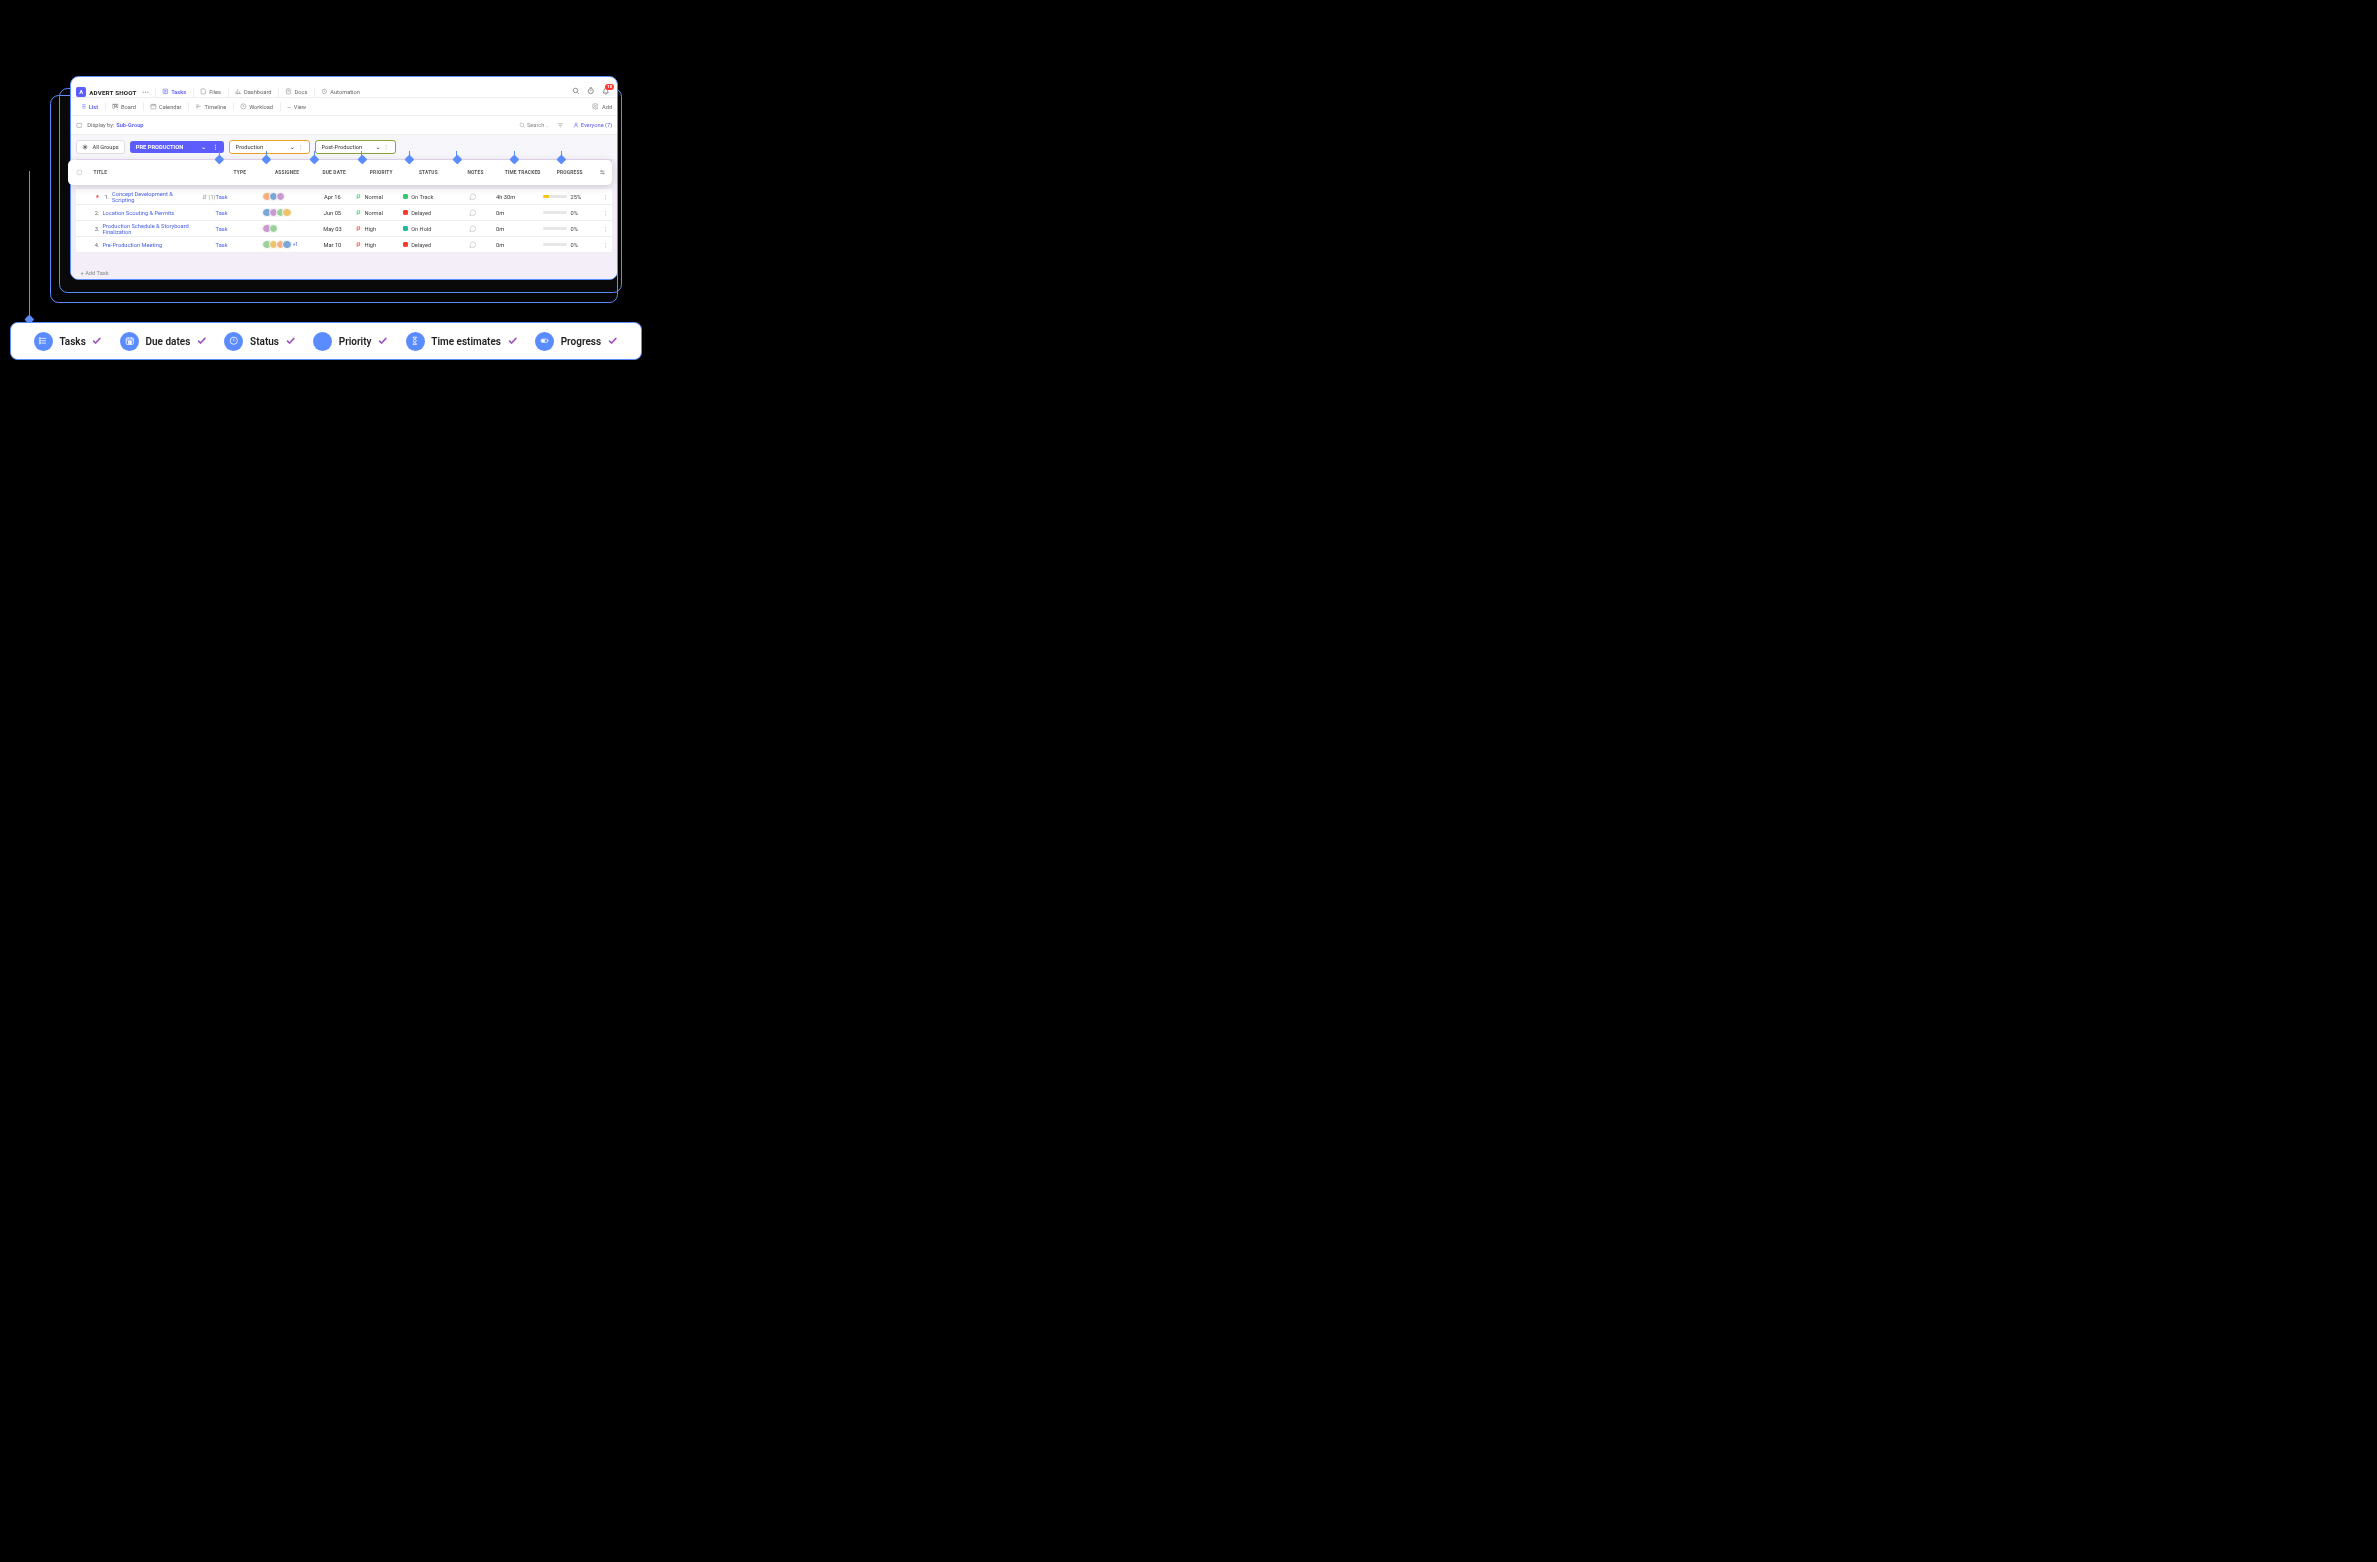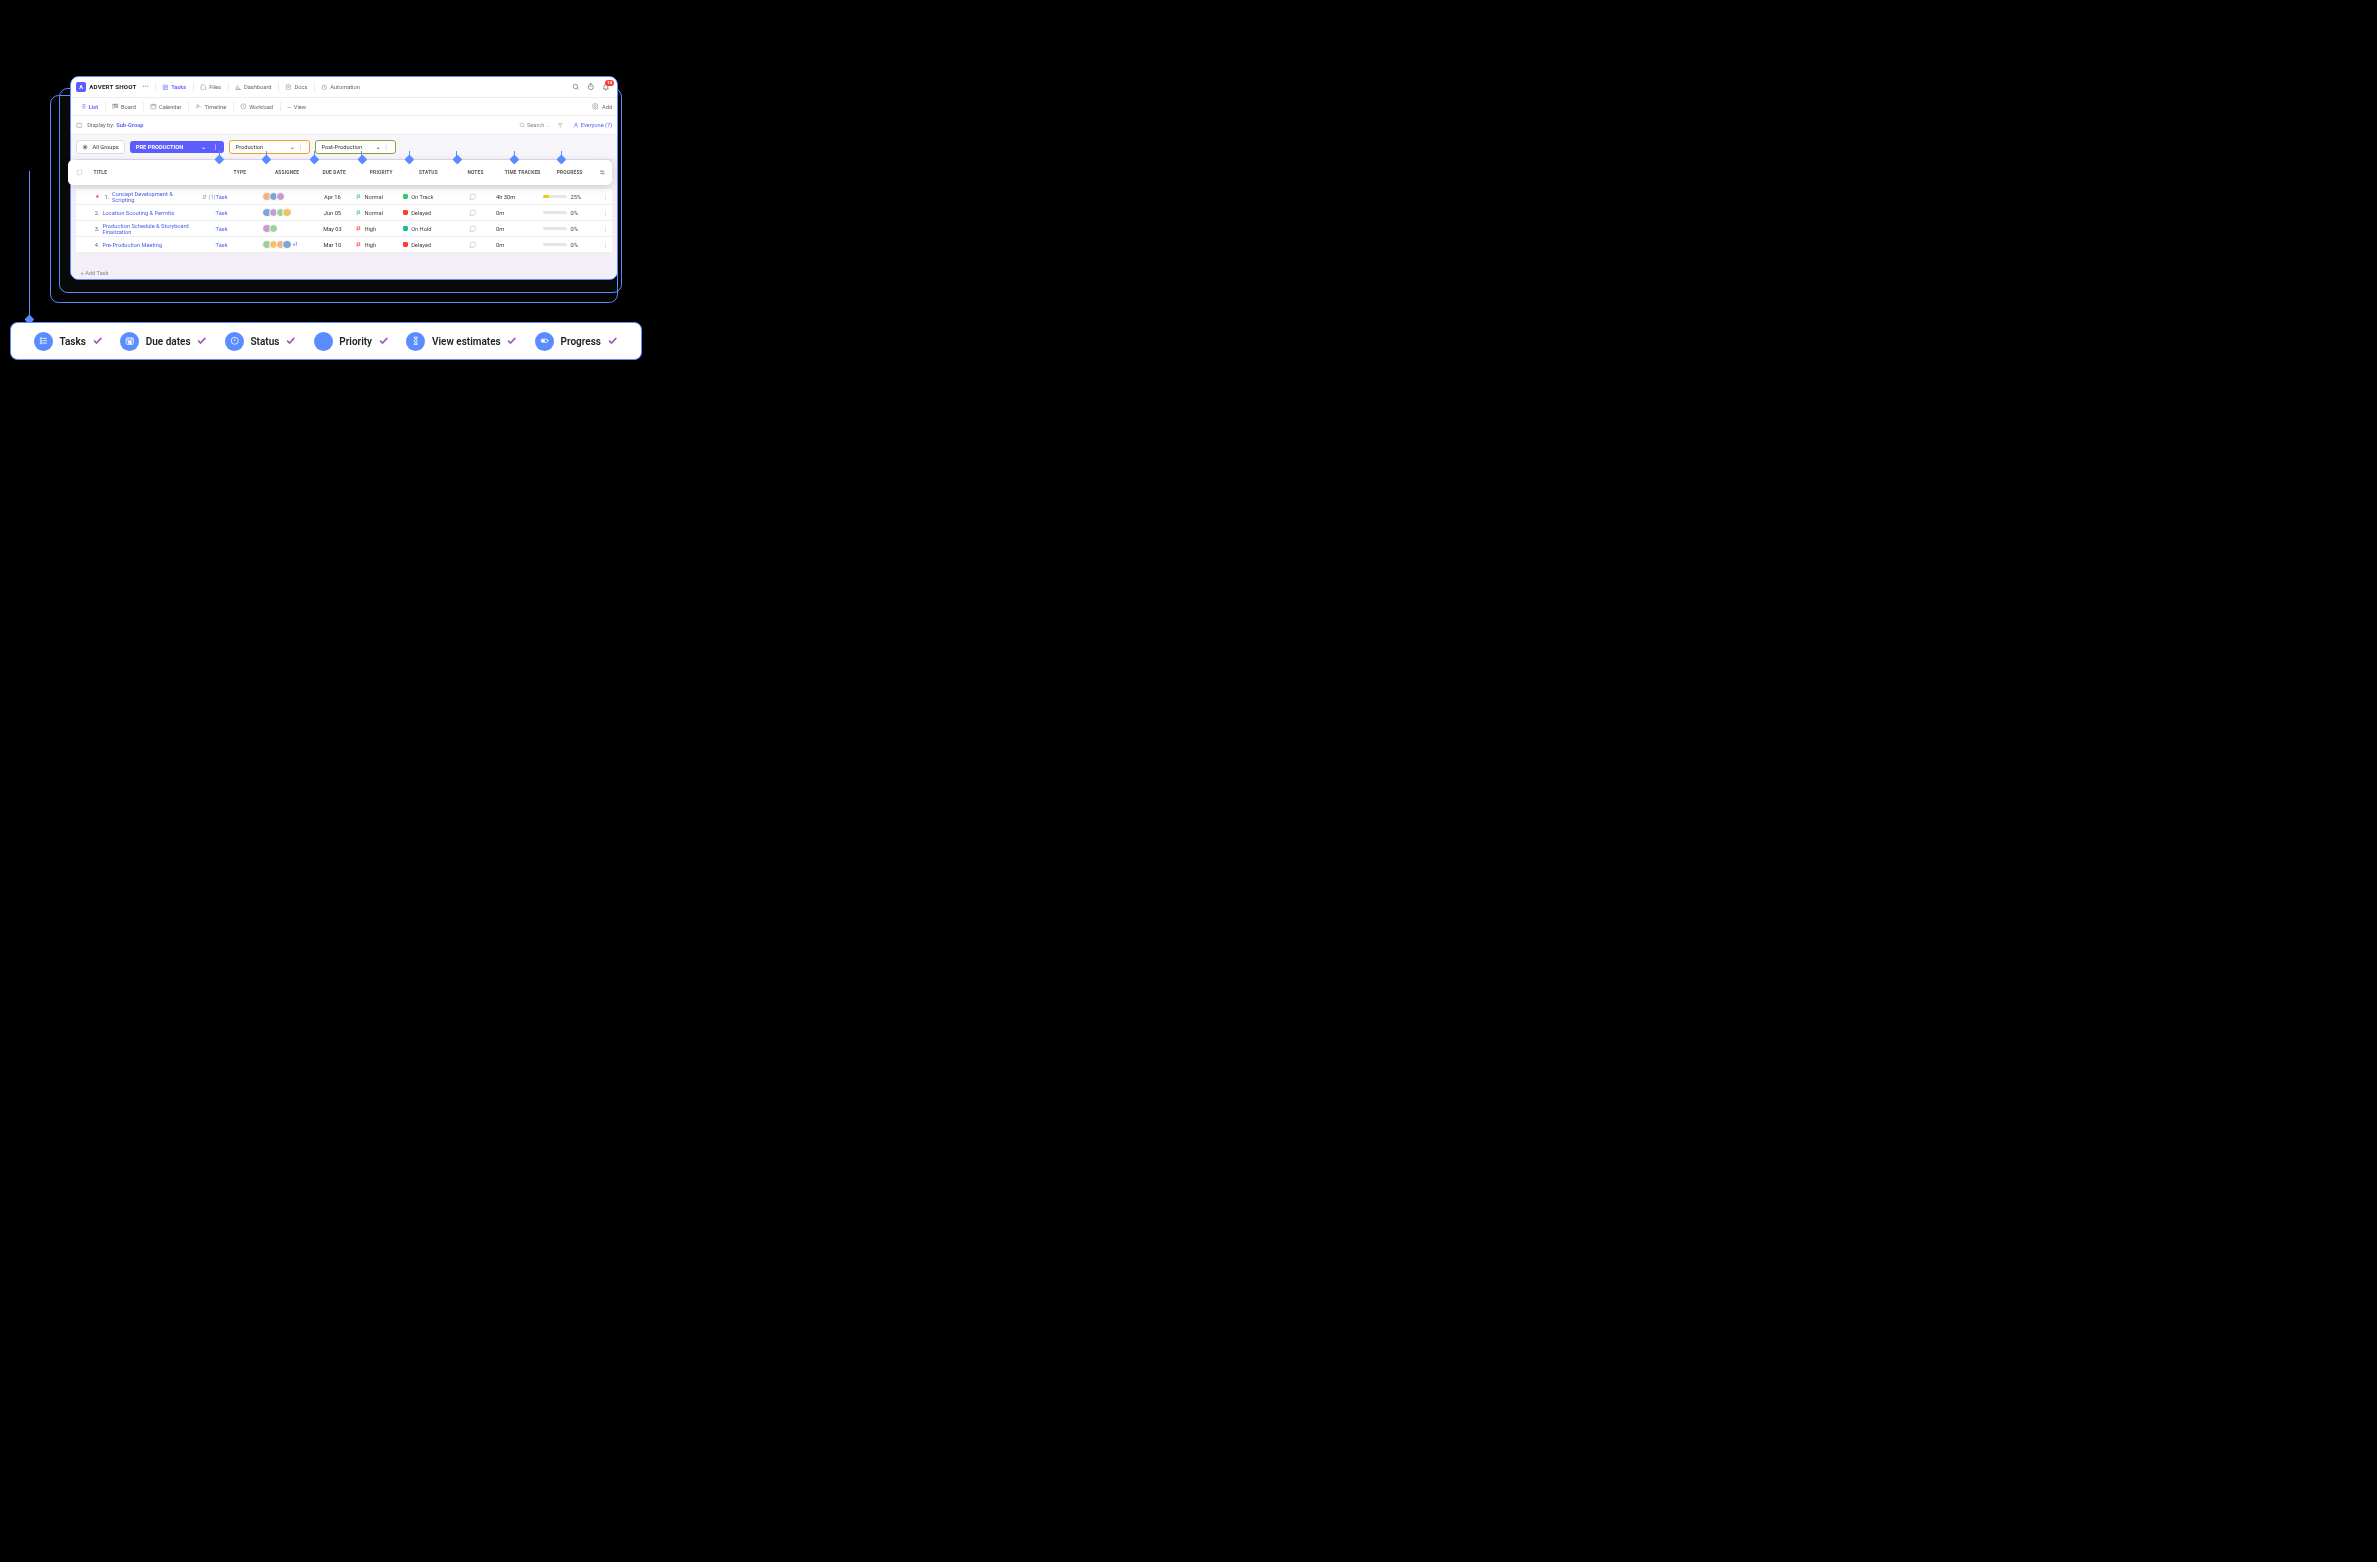--- a/index.html
+++ b/index.html
@@ -4,21 +4,21 @@
 <style>
   * { box-sizing: border-box; margin: 0; padding: 0; font-family: -apple-system, BlinkMacSystemFont, "Segoe UI", Roboto, sans-serif; }
   body { background: #000; width: 692px; height: 444px; position: relative; overflow: hidden; }
 
   .stack-layer { position: absolute; border: 1.9px solid #5b8cff; border-radius: 8.6px; background: rgba(255,255,255,0.02); }
   .layer3 { left: 50px; top: 95px; width: 568px; height: 208px; }
   .layer2 { left: 59px; top: 88px; width: 563px; height: 205px; }
 
   .main-card { position: absolute; left: 70px; top: 76px; width: 548px; height: 204px; background: #fff; border: 1.9px solid #5b8cff; border-radius: 8.6px; overflow: hidden; }
 
-  .topbar { display: flex; align-items: center; height: 21px; padding: 0 4.8px; border-bottom: 0.5px solid #eee; gap: 2.9px; }
+  .topbar { display: flex; align-items: flex-end; height: 21px; padding: 0 4.8px; border-bottom: 0.5px solid #eee; gap: 2.9px; }
   .app-badge { width: 10.5px; height: 10.5px; background: #5c5cff; color: #fff; border-radius: 1.9px; display: flex; align-items: center; justify-content: center; font-weight: 700; font-size: 5.7px; }
   .proj-title { font-weight: 700; font-size: 6.2px; color: #222; letter-spacing: 0.2px; }
   .dots { color: #aaa; font-size: 6.7px; padding: 0 2.9px; cursor: pointer; }
   .nav-item { display: flex; align-items: center; gap: 2.4px; font-size: 5.7px; color: #666; padding: 1.9px 3.8px; border-radius: 1.9px; cursor: pointer; }
   .nav-item.active { color: #5c5cff; font-weight: 600; }
   .nav-sep { width: 0.5px; height: 9.5px; background: #eee; }
   .top-spacer { flex: 1; }
   .icon-btn { width: 12.4px; height: 12.4px; display:flex; align-items:center; justify-content:center; color:#555; cursor:pointer; position: relative; }
   .bell-badge { position:absolute; top:-1px; right:-1.9px; background:#ff3b30; color:#fff; font-size:4.3px; border-radius:3.8px; padding:0.5px 1.9px; font-weight:700; }
 
@@ -575,21 +575,21 @@
           <path d="M4 13l5 5L20 6" fill="none" stroke="url(#g1)" stroke-width="4" stroke-linecap="round"></path>
         </svg>
       </div>
   </div>
   <div class="sum-item">
     <div class="sum-icon">
         <svg width="9.5" height="9.5" viewBox="0 0 24 24" fill="none" stroke="#fff" stroke-width="2">
           <path d="M7 3h10M7 21h10M8 3c0 5 8 5 8 9s-8 4-8 9M16 3c0 5-8 5-8 9s8 4 8 9"></path>
         </svg>
       </div>
-    <div class="sum-label">View estimates</div>
+    <div class="sum-label">Time estimates</div>
     <div class="check-mark">
         <svg viewBox="0 0 24 24">
           <path d="M4 13l5 5L20 6" fill="none" stroke="url(#g1)" stroke-width="4" stroke-linecap="round"></path>
         </svg>
       </div>
   </div>
   <div class="sum-item">
     <div class="sum-icon">
         <svg width="9.5" height="9.5" viewBox="0 0 24 24" fill="none" stroke="#fff" stroke-width="2">
           <rect x="3" y="8" width="16" height="8" rx="2"></rect>

